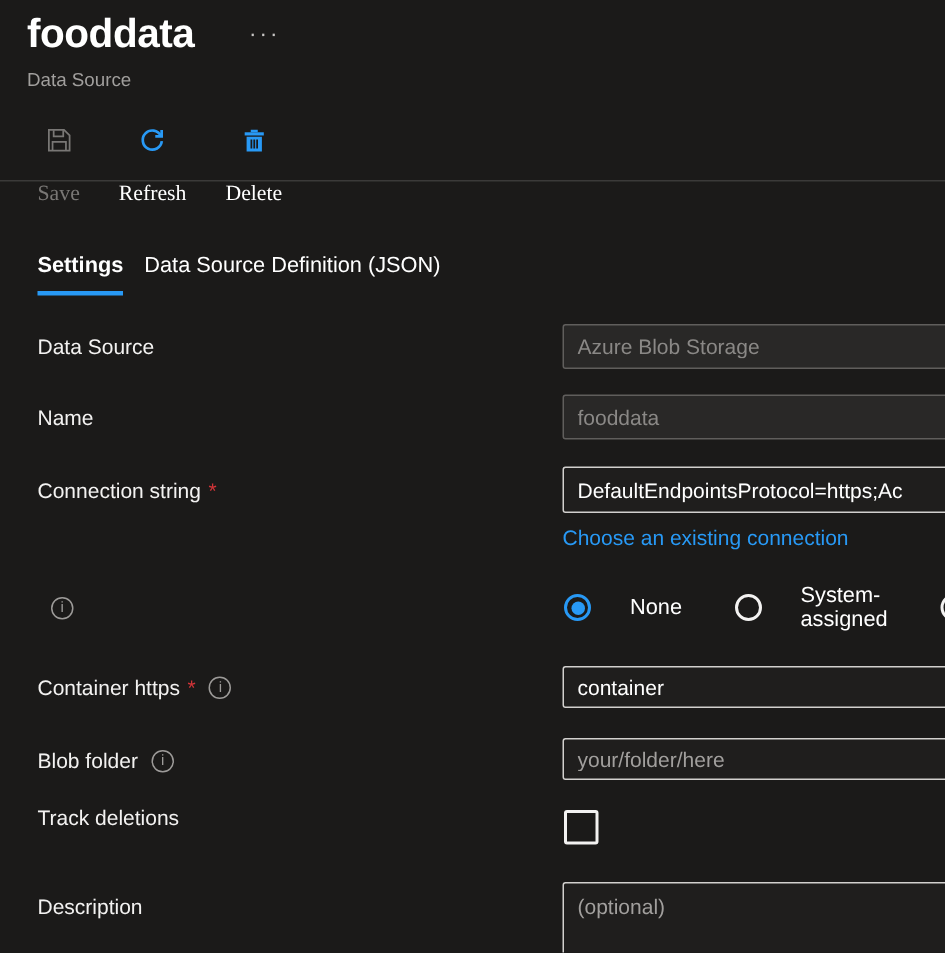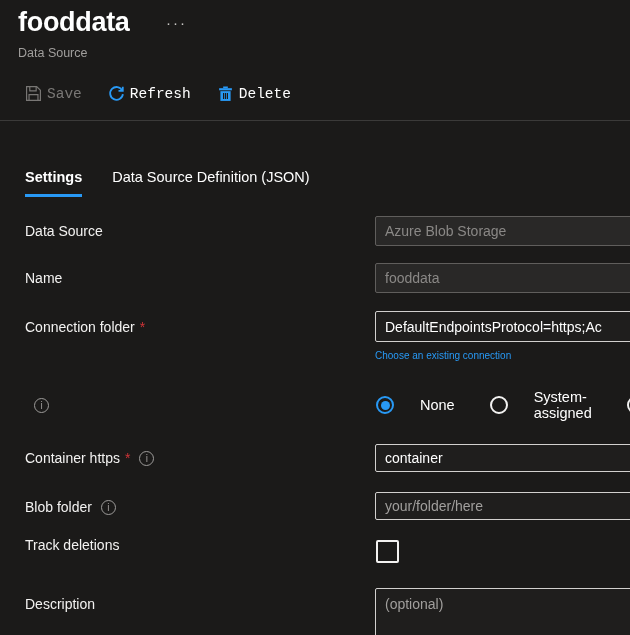--- a/index.html
+++ b/index.html
@@ -26,35 +26,36 @@
   .page-subtitle {
     position: absolute; left: 18px; top: 46px;
     font-size: 12.5px; color: #a19f9d;
   }
   
   .toolbar {
     position: absolute; left: 25px; top: 85px;
     display: flex; align-items: center; gap: 26px;
   }
   .tb-btn {
-    display: flex; align-items: center; gap: 5px;
+    display: flex; align-items: center; gap: 19px;
     background: none; border: none; cursor: pointer;
     font-size: 14.5px; color: #ffffff;
-    font-family: Liberation Mono, monospace;
+    font-family: Liberation Serif, serif;
+    flex-direction: column;
   }
   .tb-btn.disabled { color: #797775; cursor: default; }
   .tb-btn svg { display: block; }
   .divider {
     position: absolute; left: 0; top: 120px;
     width: 630px; height: 1px; background: #3b3a39;
   }
   
   .tabs {
     position: absolute; left: 25px; top: 169px;
-    display: flex; gap: 30px;
+    display: flex; gap: 14px;
   }
   .tab {
     background: none; border: none; cursor: pointer;
     font-size: 14.5px; color: #ffffff; padding: 0 0 9px 0;
     border-bottom: 3px solid transparent;
     font-family: "Liberation Sans", sans-serif;
   }
   .tab.active { font-weight: bold; border-bottom-color: #2899f5; }
   
   .f-label {
@@ -74,21 +75,21 @@
     background: #1f1e1d; border: 1px solid #d2d0ce; border-radius: 2px;
     color: #ffffff; font-size: 14px; padding: 0 9px;
     font-family: "Liberation Sans", sans-serif;
   }
   .f-input::placeholder { color: #a19f9d; opacity: 1; }
   .f-input.disabled {
     background: #292827; border-color: #605e5c; color: #8a8886;
   }
   .link {
     position: absolute; left: 375px; top: 350px;
-    font-size: 10px; color: #2899f5; text-decoration: none;
+    font-size: 14px; color: #2899f5; text-decoration: none;
   }
   
   .radio-group {
     position: absolute; left: 376px; top: 395px;
     display: flex; align-items: center; gap: 26px; height: 20px;
   }
   .radio {
     width: 18px; height: 18px; border-radius: 50%;
     border: 2px solid #f3f2f1; background: transparent;
     display: inline-flex; align-items: center; justify-content: center;
@@ -165,21 +166,21 @@
   <span>Data Source</span>
 </div>
 <input class="f-input disabled" style="top: 216px;" readonly="" value="Azure Blob Storage">
 
 <div class="f-label" style="top:268px">
   <span>Name</span>
 </div>
 <input class="f-input disabled" style="top: 263px;" readonly="" value="fooddata">
 
 <div class="f-label" style="top:317px">
-  <span>Connection folder</span>
+  <span>Connection string</span>
   <span class="req">*</span>
 </div>
 <input class="f-input" style="top: 311px; height: 31px;" value="DefaultEndpointsProtocol=https;Ac">
 
 <a class="link" href="#">Choose an existing connection</a>
 
 <div class="f-label" style="top:398px">
   <i class="info-icon">i</i>
 </div>
 <div class="radio-group">

